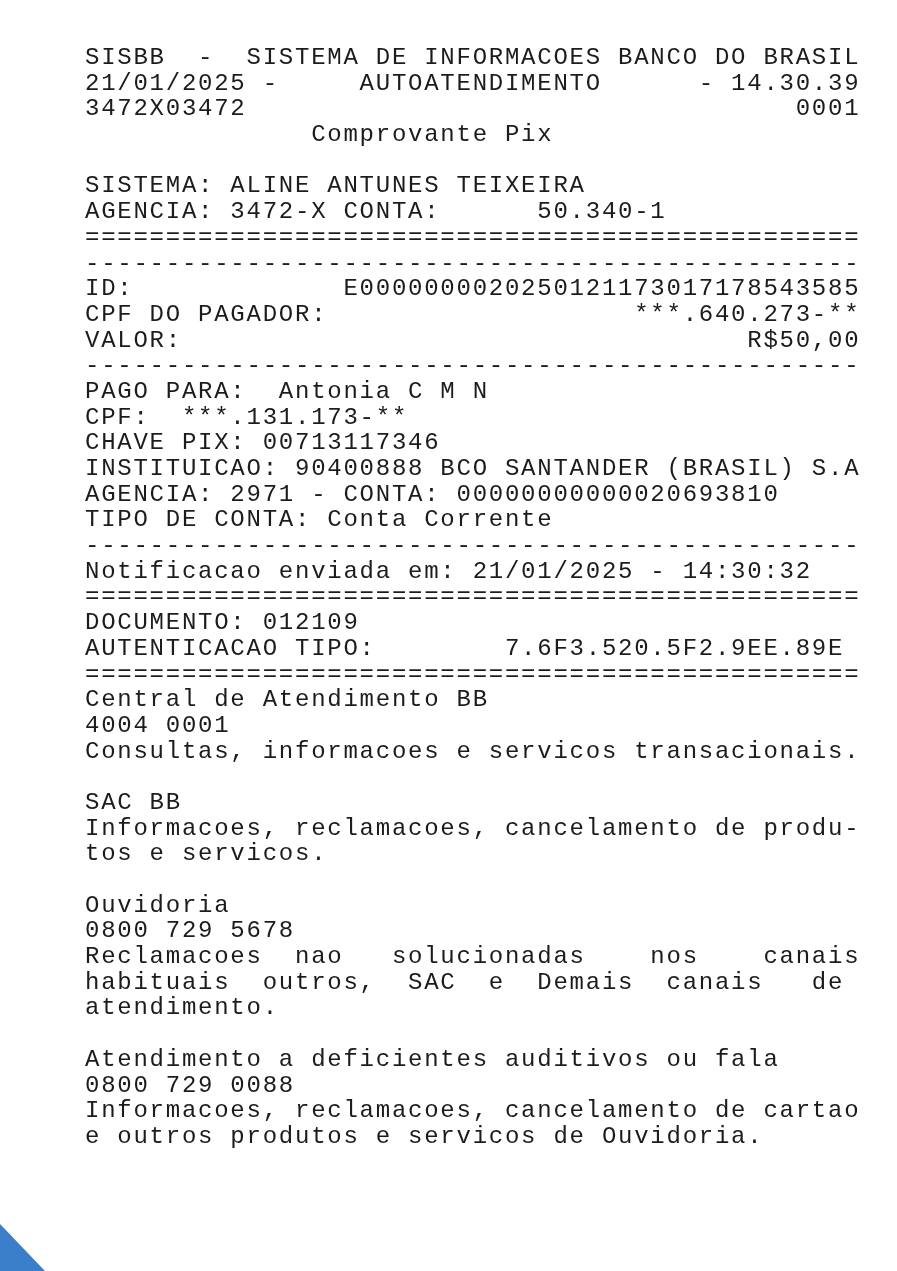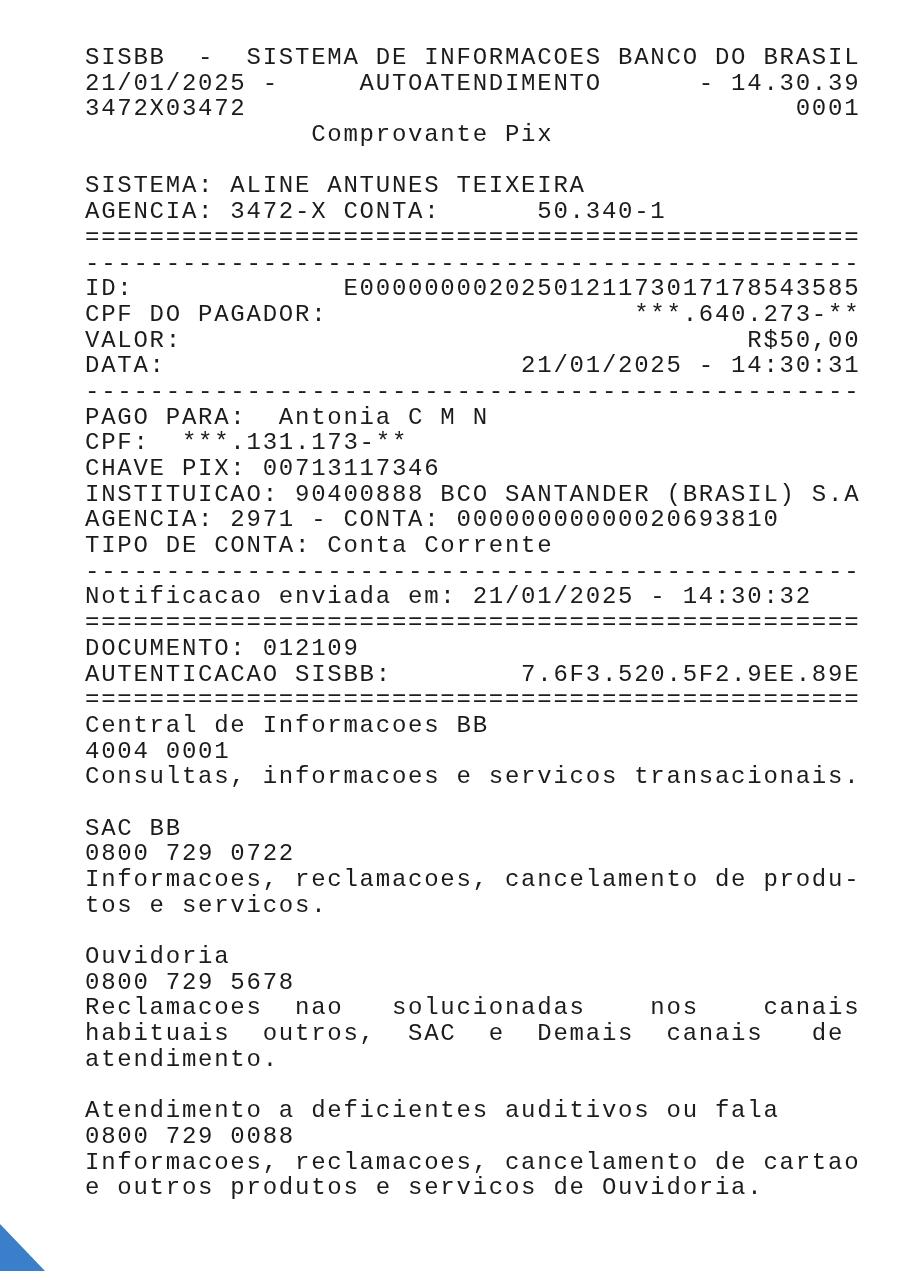--- a/index.html
+++ b/index.html
@@ -45,40 +45,38 @@
   <div class="ln">3472X03472                                  0001</div>
   <div class="ln">              Comprovante Pix</div>
   <div class="ln"></div>
   <div class="ln">SISTEMA: ALINE ANTUNES TEIXEIRA</div>
   <div class="ln">AGENCIA: 3472-X CONTA:      50.340-1</div>
   <div class="ln">================================================</div>
   <div class="ln">------------------------------------------------</div>
   <div class="ln">ID:             E0000000020250121173017178543585</div>
   <div class="ln">CPF DO PAGADOR:                   ***.640.273-**</div>
   <div class="ln">VALOR:                                   R$50,00</div>
-  <div class="ln">DATA:                      21/01/2025 - 14:30:31</div>
   <div class="ln">------------------------------------------------</div>
   <div class="ln">PAGO PARA:  Antonia C M N</div>
   <div class="ln">CPF:  ***.131.173-**</div>
   <div class="ln">CHAVE PIX: 00713117346</div>
   <div class="ln">INSTITUICAO: 90400888 BCO SANTANDER (BRASIL) S.A</div>
   <div class="ln">AGENCIA: 2971 - CONTA: 00000000000020693810</div>
   <div class="ln">TIPO DE CONTA: Conta Corrente</div>
   <div class="ln">------------------------------------------------</div>
   <div class="ln">Notificacao enviada em: 21/01/2025 - 14:30:32</div>
   <div class="ln">================================================</div>
   <div class="ln">DOCUMENTO: 012109</div>
-  <div class="ln">AUTENTICACAO SISBB:        7.6F3.520.5F2.9EE.89E</div>
+  <div class="ln">AUTENTICACAO TIPO:        7.6F3.520.5F2.9EE.89E</div>
   <div class="ln">================================================</div>
-  <div class="ln">Central de Informacoes BB</div>
+  <div class="ln">Central de Atendimento BB</div>
   <div class="ln">4004 0001</div>
   <div class="ln">Consultas, informacoes e servicos transacionais.</div>
   <div class="ln"></div>
   <div class="ln">SAC BB</div>
-  <div class="ln">0800 729 0722</div>
   <div class="ln">Informacoes, reclamacoes, cancelamento de produ-</div>
   <div class="ln">tos e servicos.</div>
   <div class="ln"></div>
   <div class="ln">Ouvidoria</div>
   <div class="ln">0800 729 5678</div>
   <div class="ln">Reclamacoes  nao   solucionadas    nos    canais</div>
   <div class="ln">habituais  outros,  SAC  e  Demais  canais   de</div>
   <div class="ln">atendimento.</div>
   <div class="ln"></div>
   <div class="ln">Atendimento a deficientes auditivos ou fala</div>

